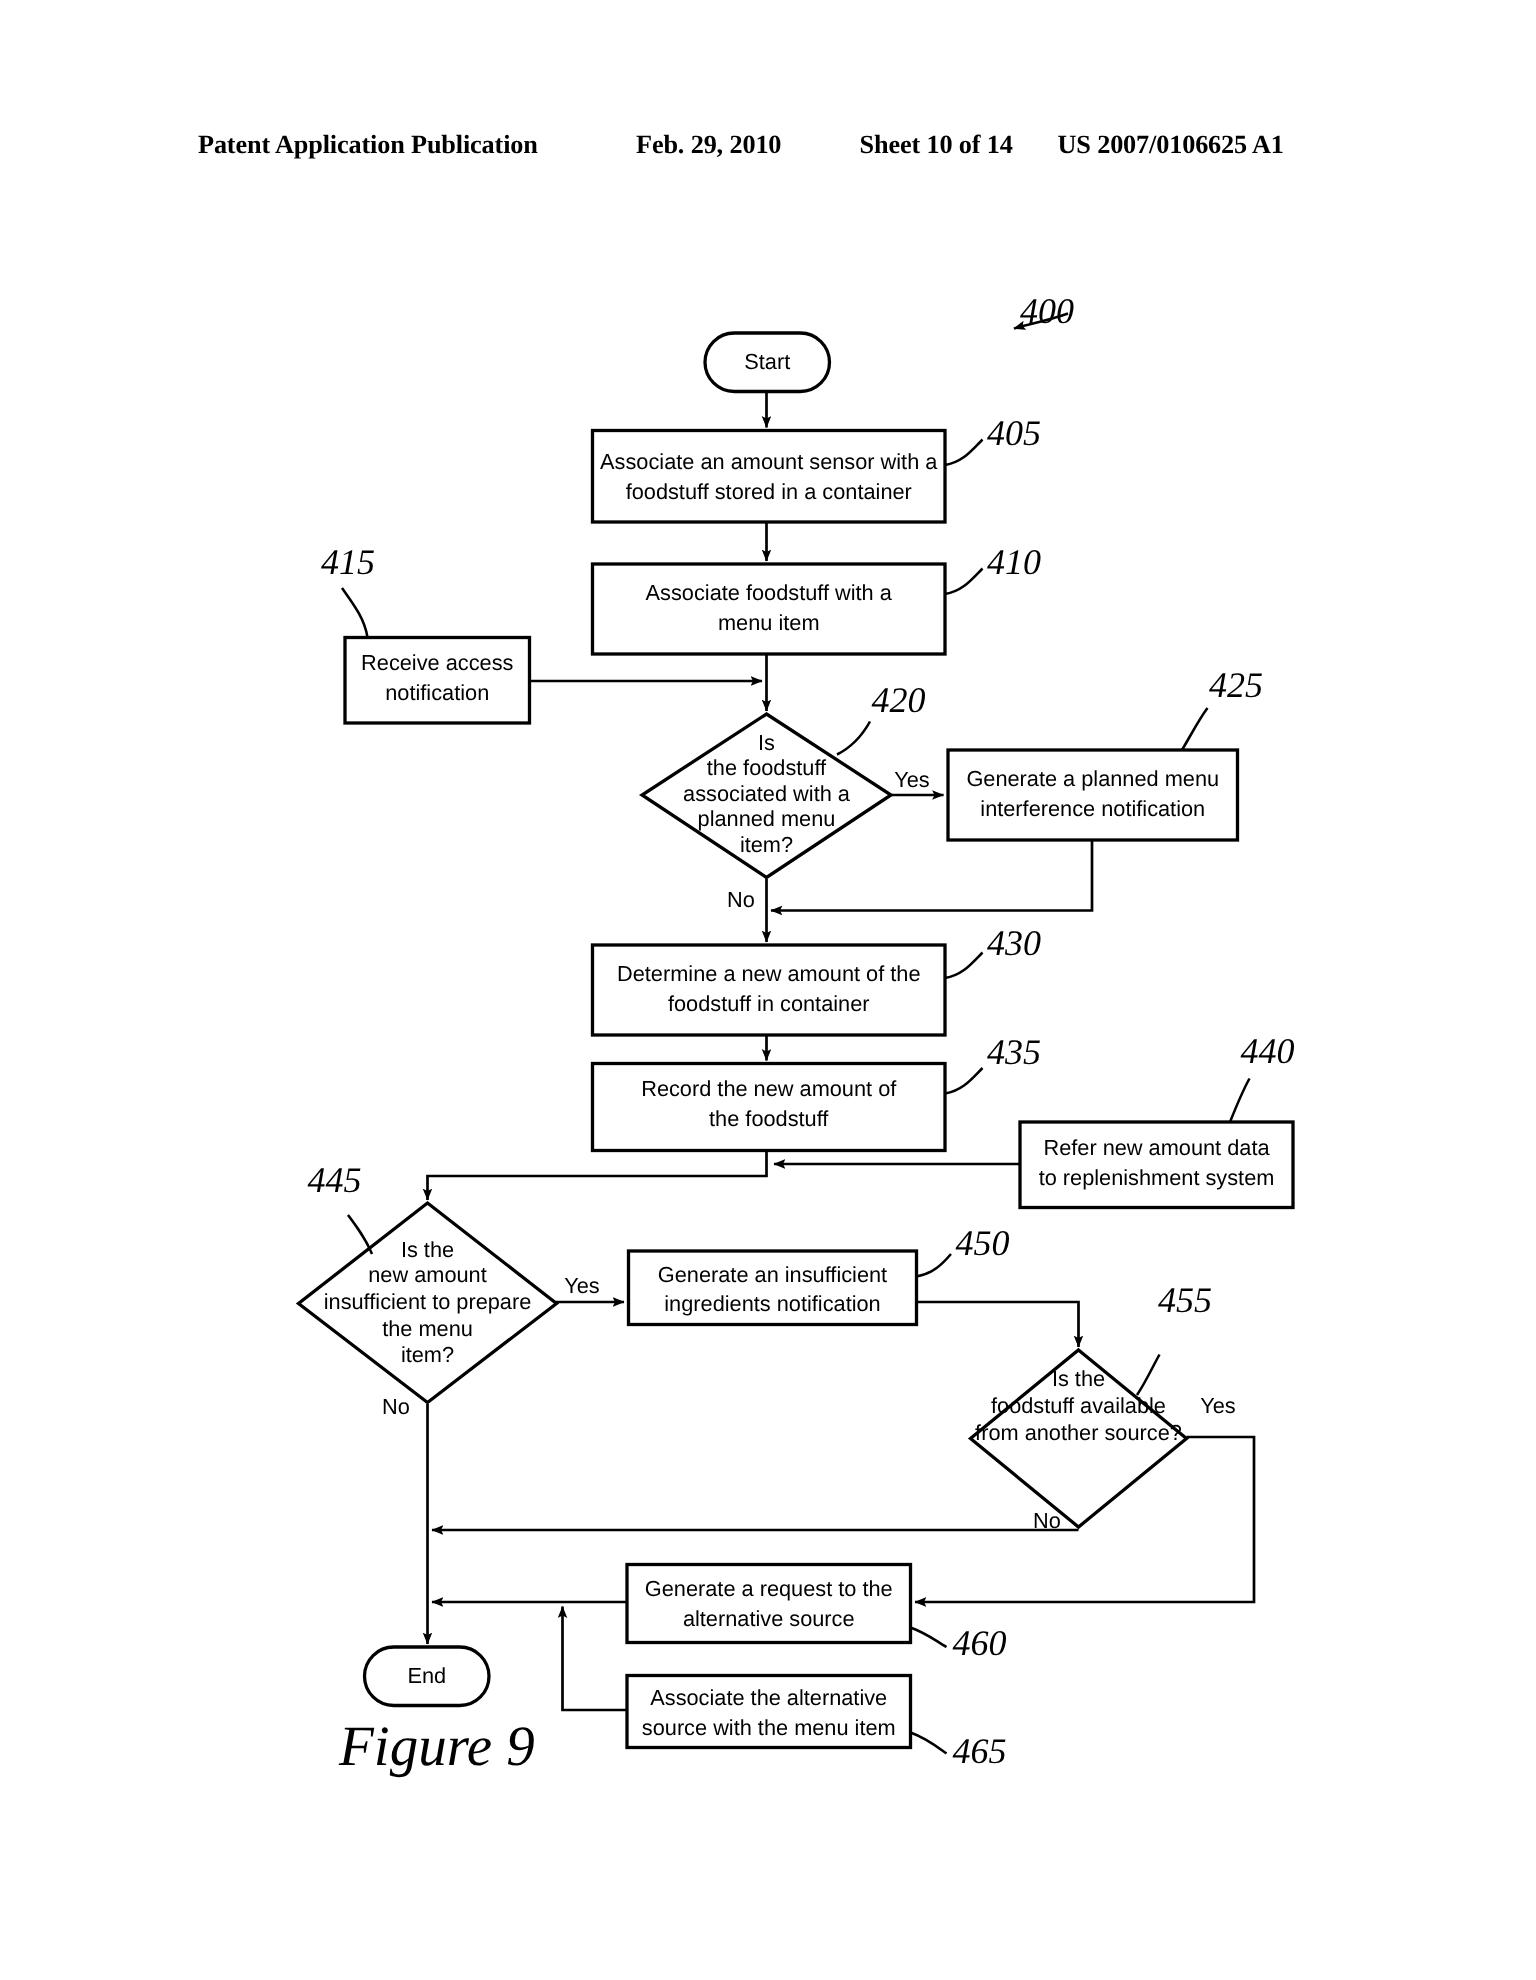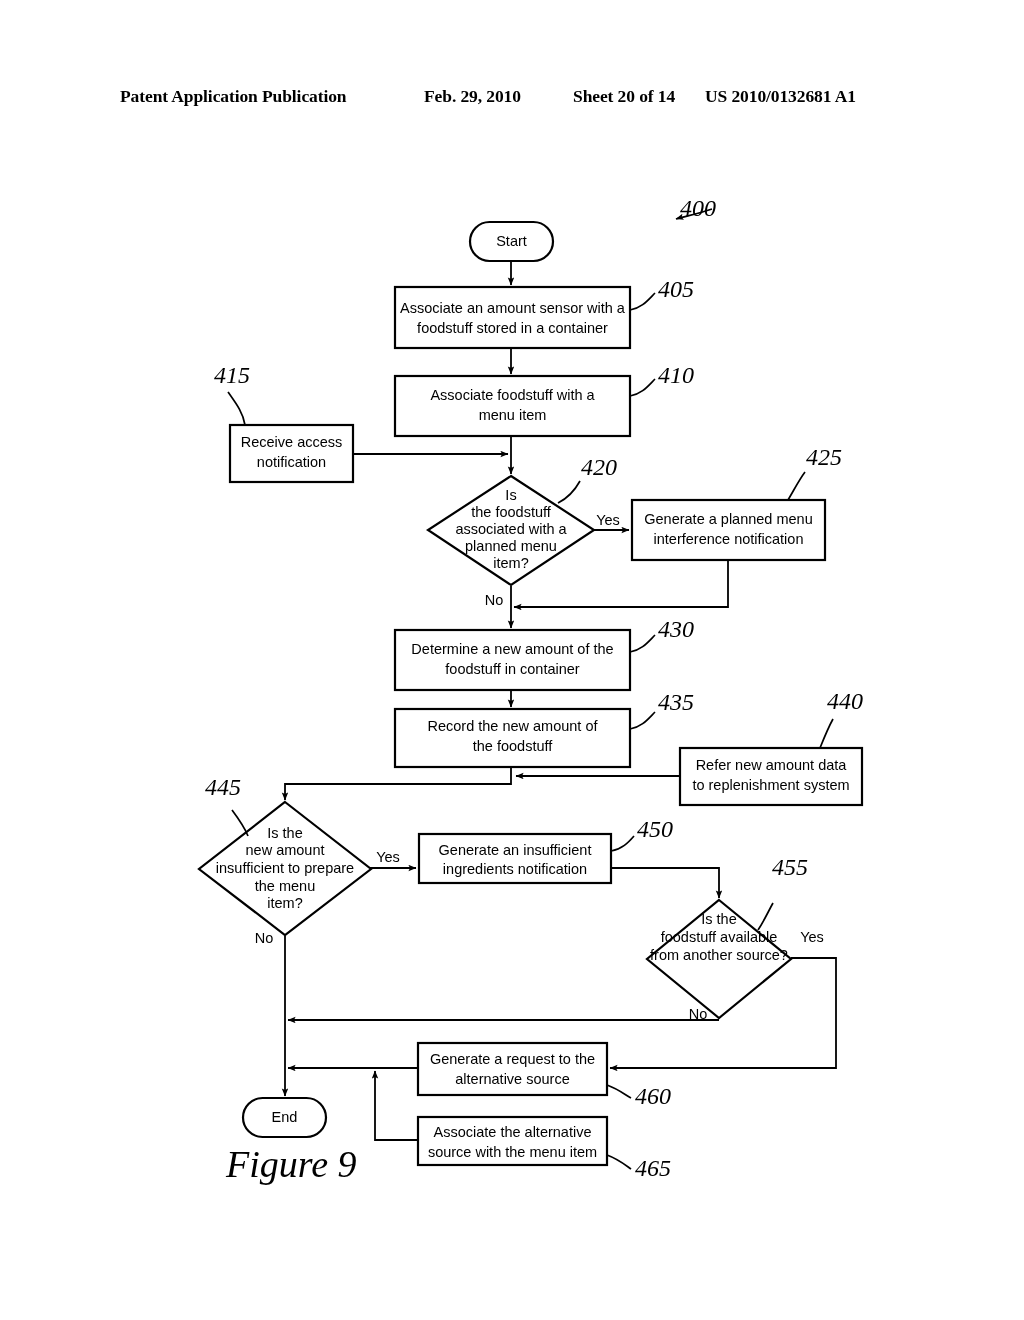--- a/index.html
+++ b/index.html
@@ -23,21 +23,21 @@
     top: 86px;
     left: 0;
     width: 1024px;
     height: 26px;
     font-family: "Liberation Serif", serif;
     font-weight: bold;
     font-size: 17.5px;
     letter-spacing: -0.1px;
     white-space: nowrap;
   }
-  #patent-header .hdr-pub   { position: absolute; left: 120px; top: 0; }
+  #patent-header .hdr-pub   { position: absolute; left: 132px; top: 0; }
   #patent-header .hdr-date  { position: absolute; left: 424px; top: 0; }
   #patent-header .hdr-sheet { position: absolute; left: 573px; top: 0; }
   #patent-header .hdr-num   { position: absolute; left: 705px; top: 0; }
 
   
   #figure-canvas {
     position: absolute;
     left: 0;
     top: 0;
     width: 1024px;
@@ -91,22 +91,22 @@
     text-anchor: start;
     dominant-baseline: middle;
   }
 </style>
 </head>
 <body>
 
 <div id="patent-header">
   <span class="hdr-pub">Patent Application Publication</span>
   <span class="hdr-date">Feb. 29, 2010</span>
-  <span class="hdr-sheet">Sheet 20 of 14</span>
-  <span class="hdr-num">US 2010/0132681 A1</span>
+  <span class="hdr-sheet">Sheet 10 of 14</span>
+  <span class="hdr-num">US 2007/0106625 A1</span>
 </div>
 
 <div id="figure-canvas">
 <svg id="figure-svg" width="1024" height="1320" viewBox="0 0 1024 1320" xmlns="http://www.w3.org/2000/svg">
   <defs>
     <marker id="arrow" markerWidth="9" markerHeight="9" refX="7.6" refY="3.2" orient="auto" markerUnits="userSpaceOnUse">
       <path d="M0,0 L8,3.2 L0,6.4 L1.6,3.2 z" fill="#000000"></path>
     </marker>
   </defs>
 

